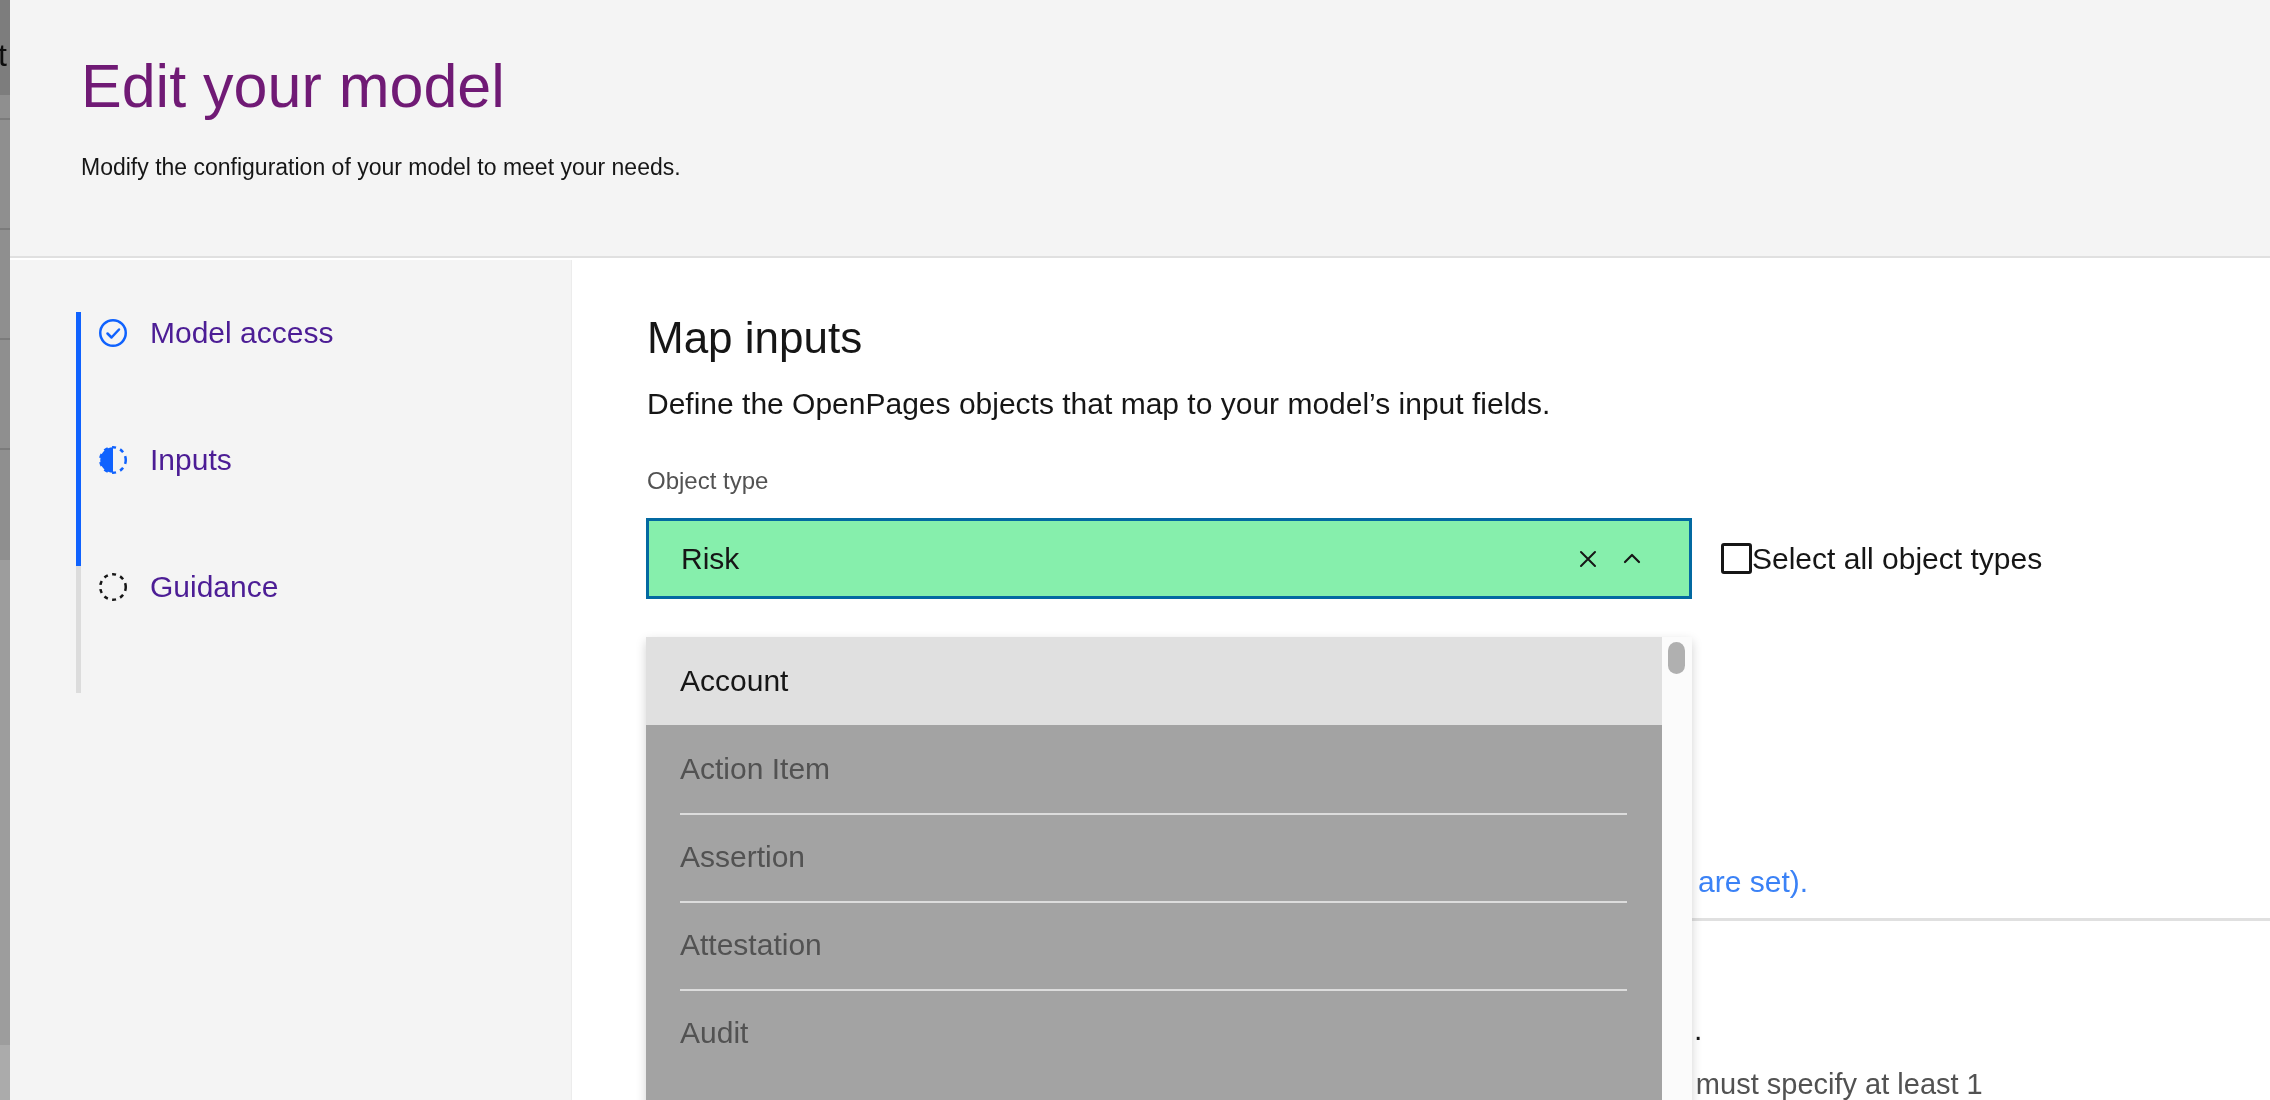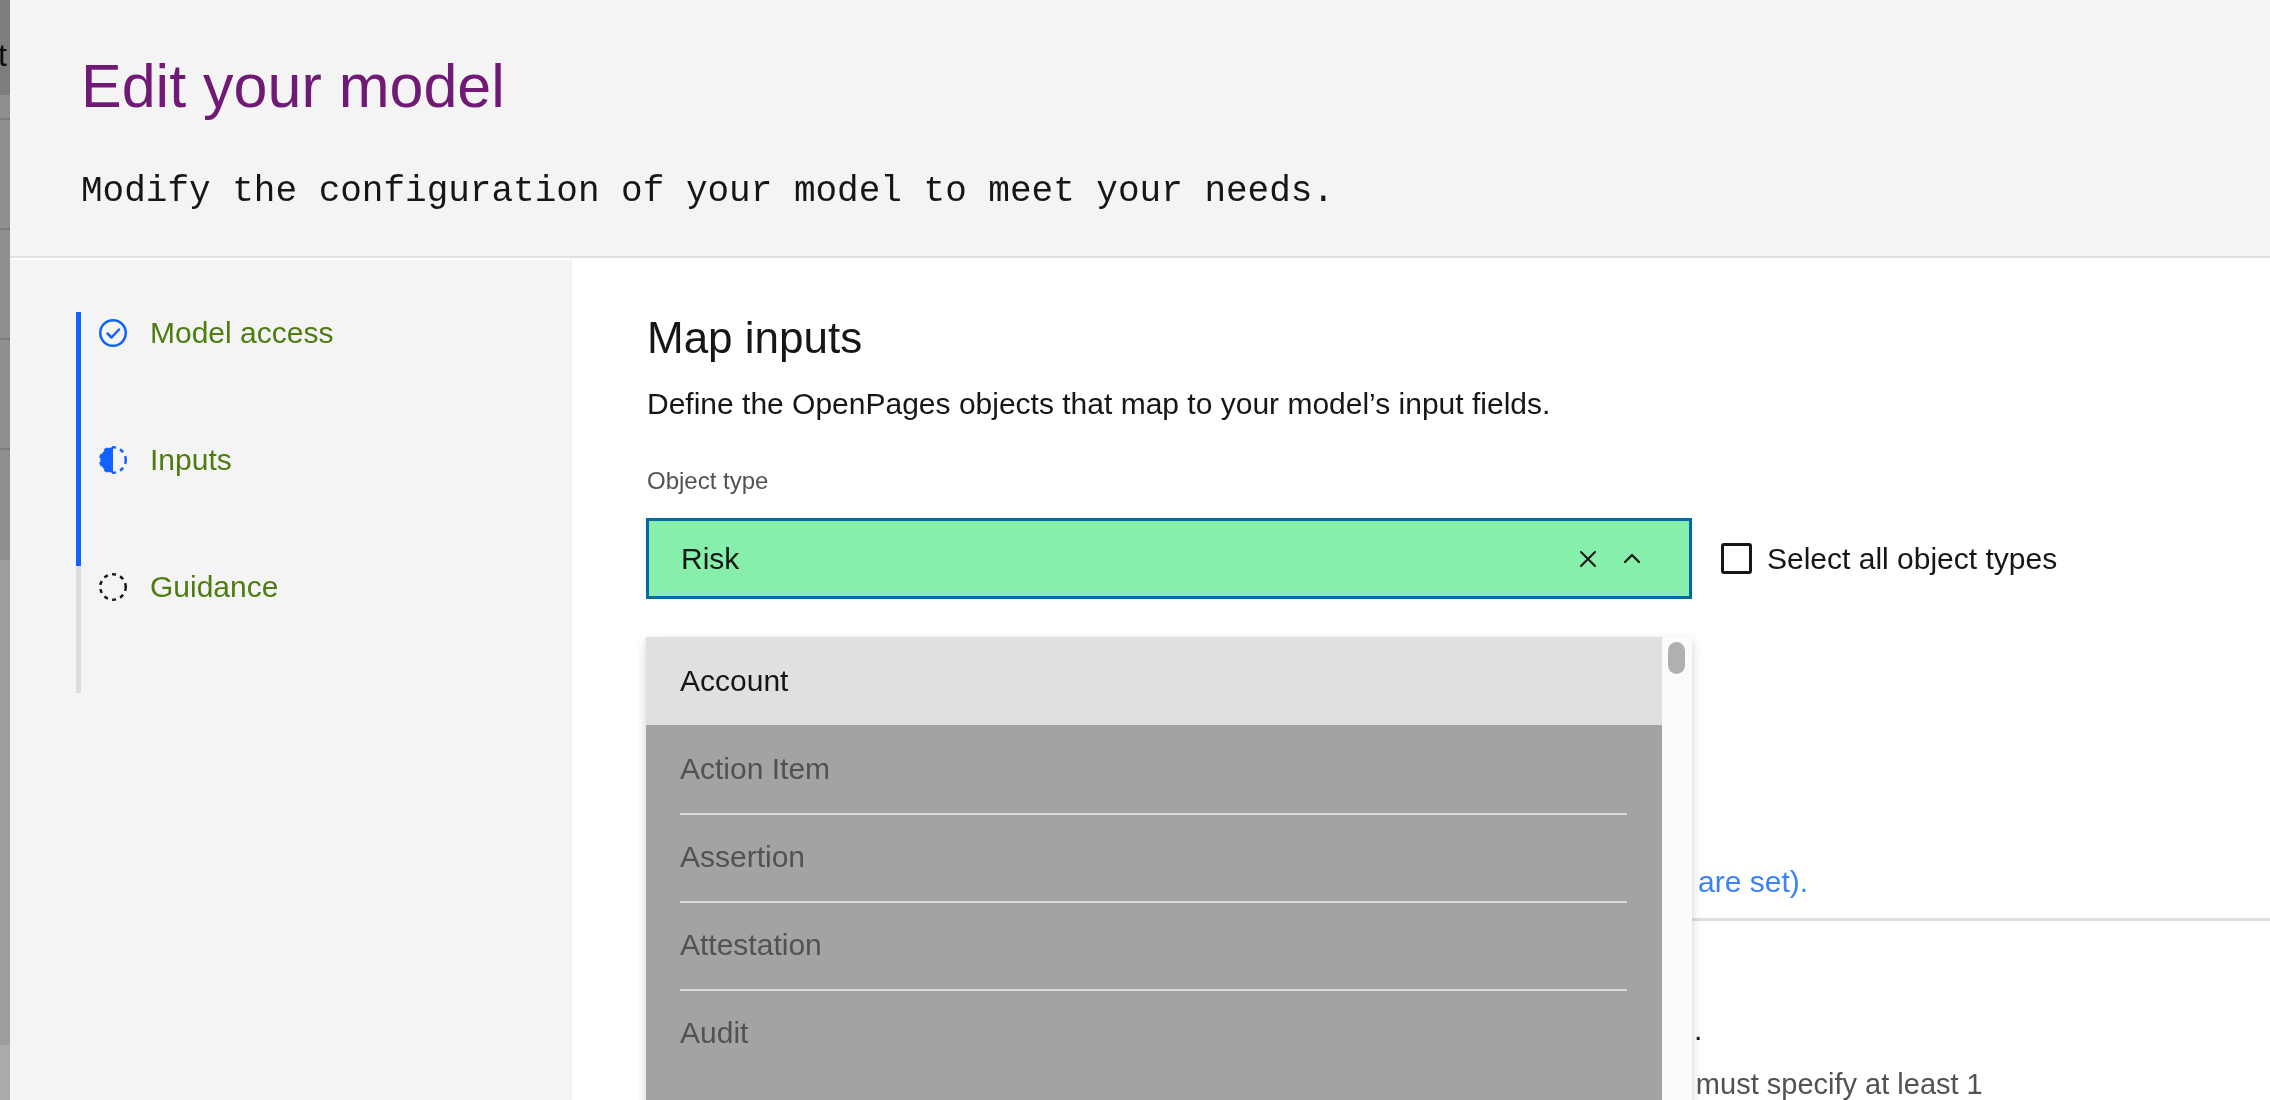--- a/index.html
+++ b/index.html
@@ -36,40 +36,40 @@
 
   .modal-header {
     position:absolute; left:0; top:0; width:2260px; height:258px;
     background:#f4f4f4; border-bottom:2px solid #e0e0e0;
   }
   .modal-title {
     position:absolute; left:71px; top:50px;
     font-size:61px; line-height:1.2; font-weight:400; color:#701a75;
   }
   .modal-subtitle {
-    position:absolute; left:71px; top:168px;
-    font-size:36px; line-height:1.35; color:#161616;font-family:Liberation Mono, monospace;
+    position:absolute; left:71px; top:152px;
+    font-size:23px; line-height:1.35; color:#161616;
   }
 
   
   .sidebar {
     position:absolute; left:0; top:260px; width:561px; height:840px;
     background:#f4f4f4;
   }
   .progress { position:absolute; left:66px; top:52px; width:440px; }
   .step {
     position:relative; height:127px;
     display:flex; align-items:flex-start; gap:22px;
     padding-left:17px; padding-top:6px;
     border-left:5px solid #dcdcdc;
     cursor:pointer;
   }
   .step.complete, .step.current { border-left-color:#0f62fe; }
   .step-icon { width:30px; height:30px; flex:0 0 30px; }
-  .step-label { font-size:30px; line-height:30px; color:#4d7c0f; }
+  .step-label { font-size:30px; line-height:30px; color:#4c1d95; }
 
   
   .main {
     position:absolute; left:561px; top:260px; width:1699px; height:840px;
     background:#ffffff; border-left:1px solid #ececec;
   }
   .main-heading  { position:absolute; left:75px; top:50px;  font-size:44px; line-height:1.25; font-weight:400; color:#161616; }
   .main-desc     { position:absolute; left:75px; top:124px; font-size:30px; line-height:1.35; color:#161616; }
   .field-label   { position:absolute; left:75px; top:205px; font-size:24px; line-height:1.3; color:#525252; }
 
@@ -89,21 +89,21 @@
   }
   .combobox-value { flex:1; font-size:30px; color:#161616; }
   .combo-btn {
     width:44px; height:75px; border:none; background:transparent;
     display:flex; align-items:center; justify-content:center; cursor:pointer; padding:0;
   }
 
   
   .checkbox-row {
     position:absolute; left:1149px; top:258px; height:81px;
-    display:flex; align-items:center; gap:15px; cursor:pointer;
+    display:flex; align-items:center; cursor:pointer;
   }
   .checkbox {
     width:31px; height:31px; border:3px solid #161616; border-radius:3px;
     background:transparent; flex:0 0 31px;
   }
   .checkbox-label { font-size:30px; color:#161616; line-height:1.2; }
 
   
   .menu {
     position:absolute; left:74px; top:341px; width:1046px; height:485px;

